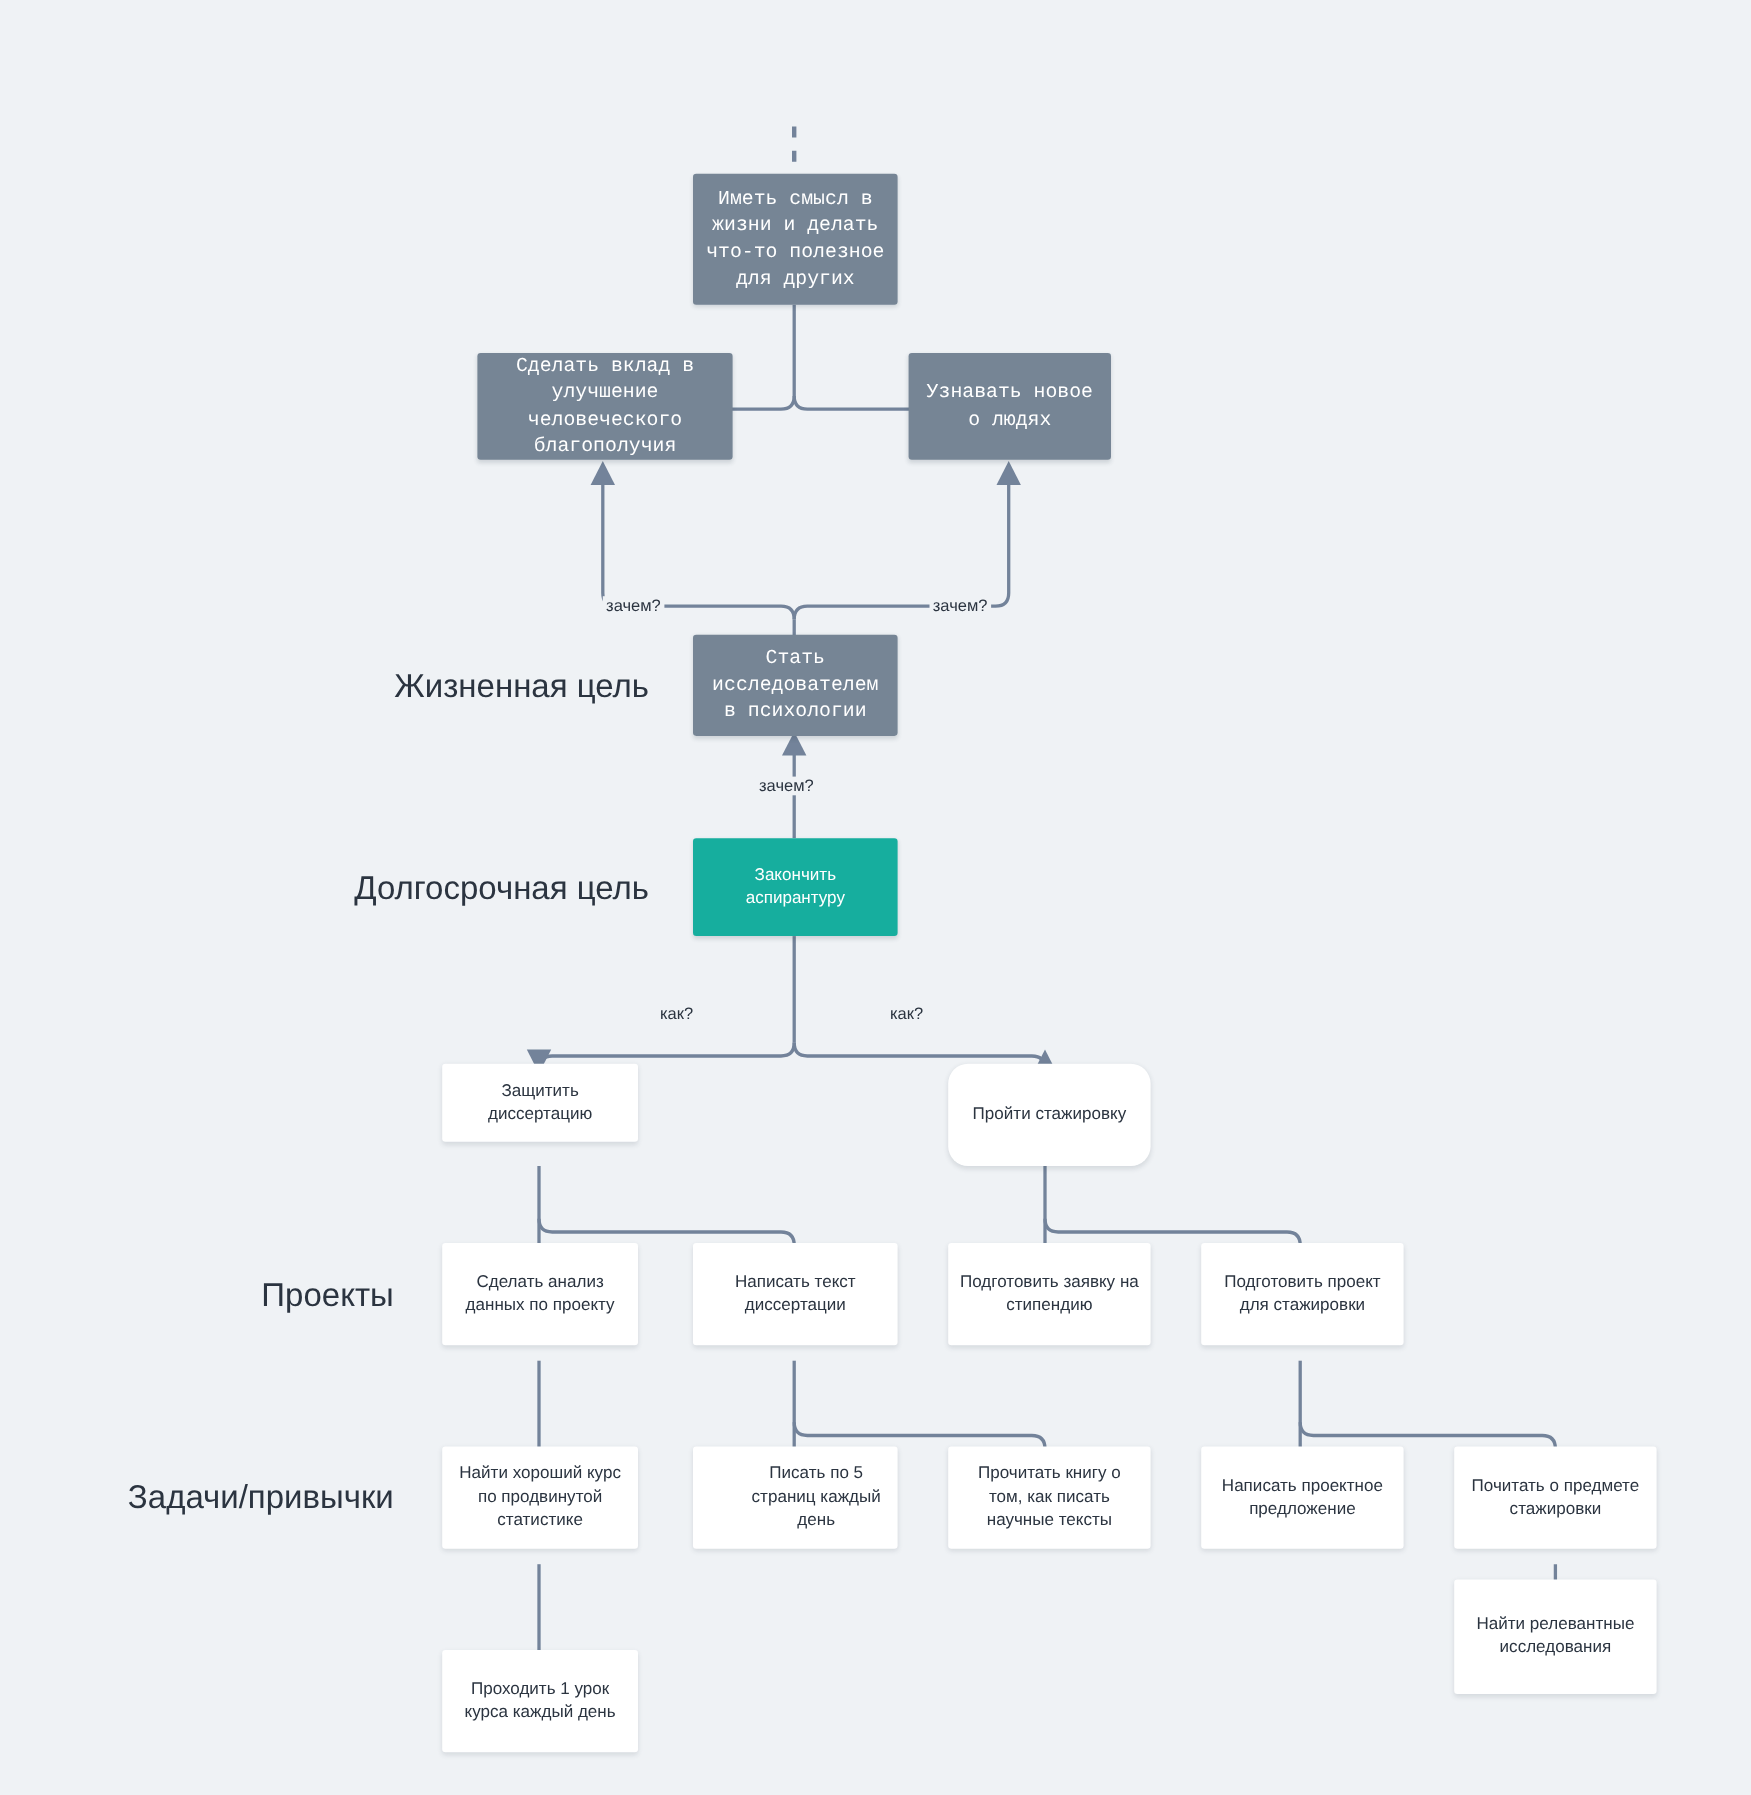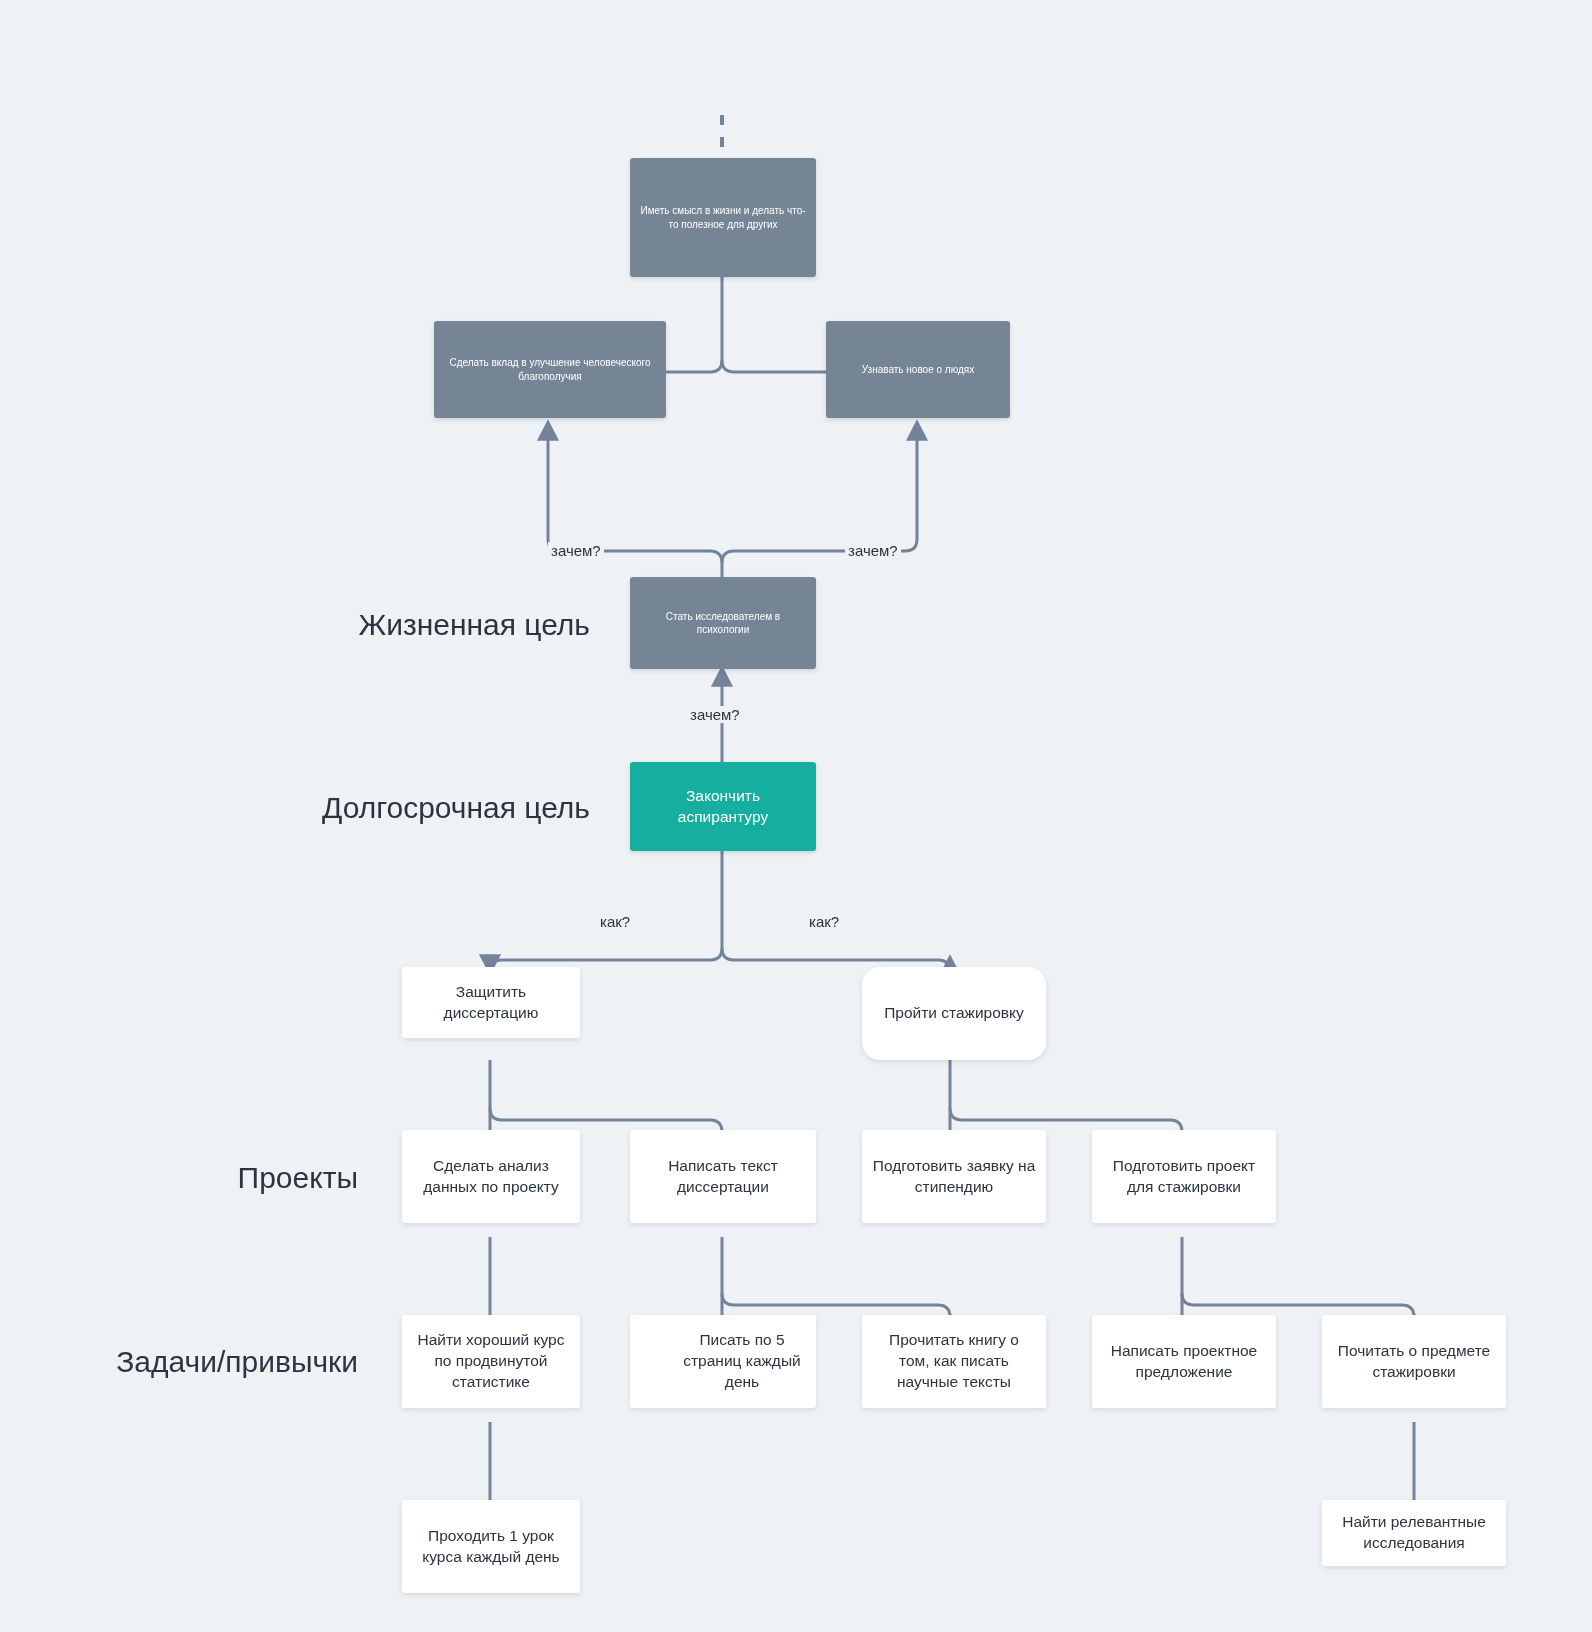--- a/index.html
+++ b/index.html
@@ -38,22 +38,23 @@
     background: #e2e5e8;
     border: 1.5px solid #6d7d8d;
     color: #2b3440;
     font-size: 15.5px;
     border-radius: 5px;
     box-shadow: 0 1px 2px rgba(40,55,70,0.12);
   }
   .node-dark {
     background: #768595;
     color: #ffffff;
-    font-size: 10px;
+    font-size: 18px;
     box-shadow: 0 2px 4px rgba(40,55,70,0.16);
+    font-family: Liberation Mono, monospace;
   }
   .node-green {
     background: #16ae9e;
     color: #ffffff;
     font-size: 15.5px;
     box-shadow: 0 2px 4px rgba(40,55,70,0.16);
   }
   .node-white {
     background: #ffffff;
     color: #2b3440;
@@ -202,21 +203,21 @@
   </div>
 
   <div class="node node-white" style="left:1322px; top:1315px; width:184px; height:93px;">
     <span>Почитать о предмете стажировки</span>
   </div>
 
   <div class="node node-white" style="left:402px; top:1500px; width:178px; height:93px;">
     <span>Проходить 1 урок курса каждый день</span>
   </div>
 
-  <div class="node node-white" style="left:1322px; top:1500px; width:184px; height:66px;">
+  <div class="node node-white" style="left:1322px; top:1436px; width:184px; height:104px;">
     <span>Найти релевантные исследования</span>
   </div>
 
   <div class="edge-label" style="left:548px; top:542px;">
     <span>зачем?</span>
   </div>
 
   <div class="edge-label" style="left:845px; top:542px;">
     <span>зачем?</span>
   </div>

